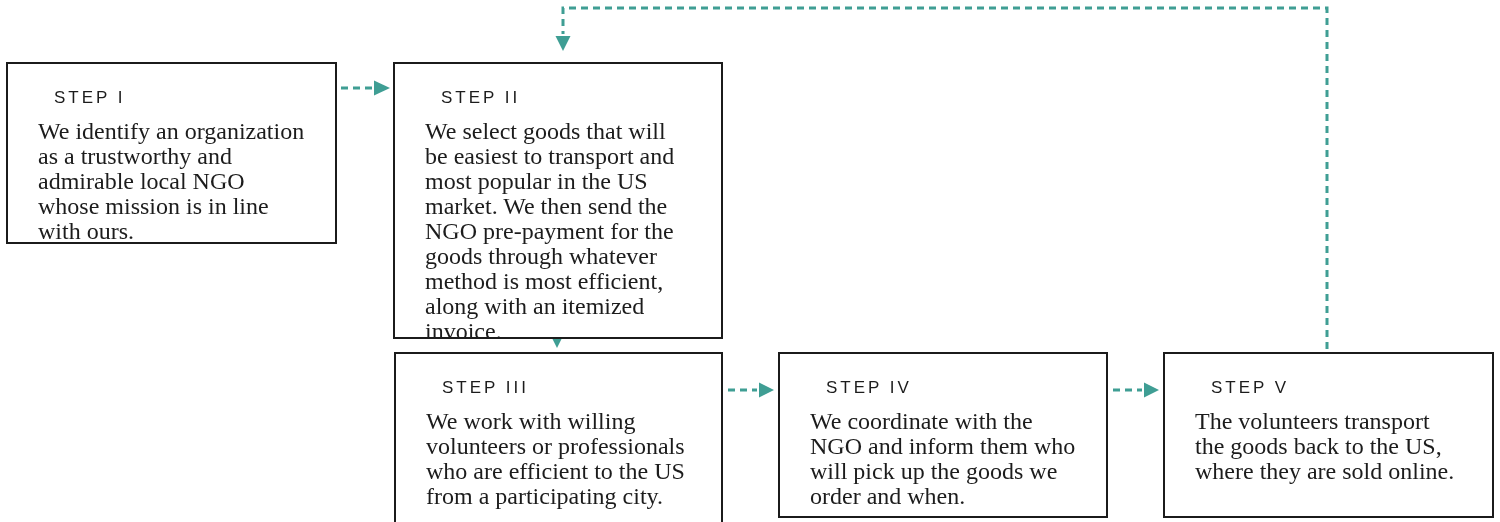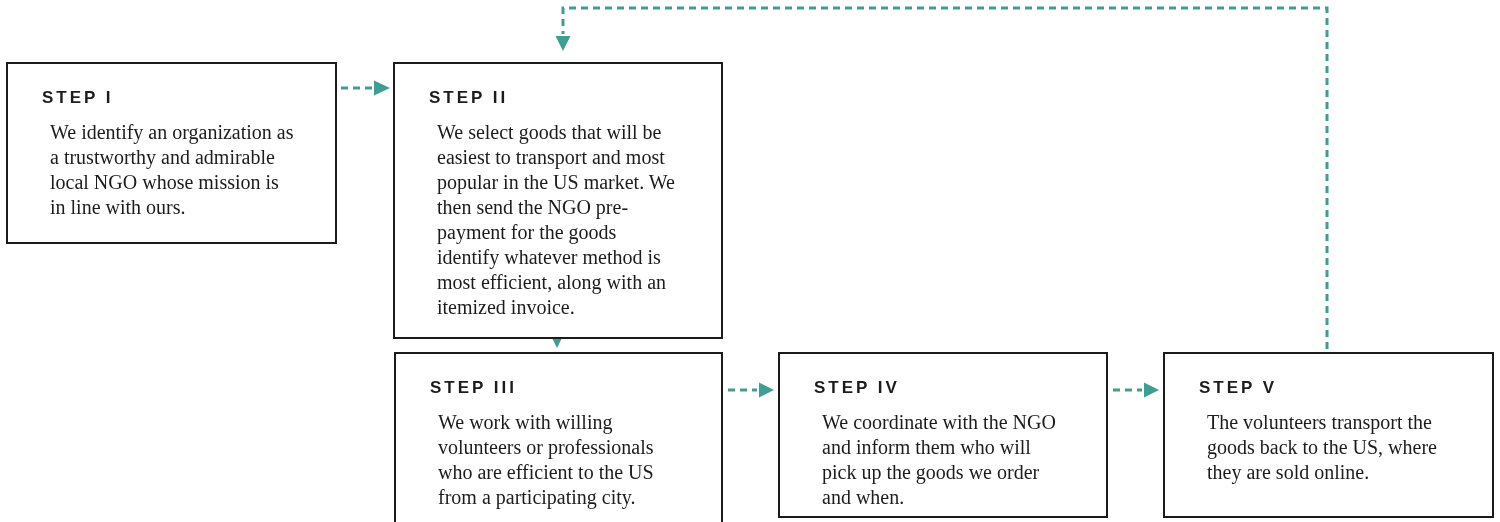--- a/index.html
+++ b/index.html
@@ -32,31 +32,31 @@
     stroke: none;
   }
   .step-box {
     position: absolute;
     box-sizing: border-box;
     background: #ffffff;
     border: 2px solid var(--border, #1b1b1b);
     padding: 24px 28px 0 30px;
   }
   .step-title {
-    margin: 0 0 11px 4px;
+    margin: 0 0 11px 16px;
     font-family: "Liberation Sans", sans-serif;
-    font-weight: 700;
+    font-weight: 400;
     font-size: 17px;
     letter-spacing: 3px;
     color: var(--text, #1c1c1c);
   }
   .step-body {
-    margin: 12px;
+    margin: 0;
     font-family: "Liberation Serif", serif;
-    font-size: 20px;
+    font-size: 24px;
     line-height: 25px;
     color: var(--text, #1c1c1c);
   }
 </style>
 </head>
 <body>
 
 <div class="canvas">
 
   <svg class="connectors" width="1500" height="522" viewBox="0 0 1500 522" xmlns="http://www.w3.org/2000/svg">
@@ -77,21 +77,21 @@
     <polygon class="arrowhead" points="555.5,36 570.5,36 563,51"></polygon>
   </svg>
 
   <section class="step-box" style="left:6px; top:62px; width:331px; height:182px;">
     <h2 class="step-title">STEP I</h2>
     <p class="step-body">We identify an organization as a trustworthy and admirable local NGO whose mission is in line with ours.</p>
   </section>
 
   <section class="step-box" style="left:393px; top:62px; width:330px; height:277px;">
     <h2 class="step-title">STEP II</h2>
-    <p class="step-body">We select goods that will be easiest to transport and most popular in the US market. We then send the NGO pre-payment for the goods identify whatever method is most efficient, along with an itemized invoice.</p>
+    <p class="step-body">We select goods that will be easiest to transport and most popular in the US market. We then send the NGO pre-payment for the goods through whatever method is most efficient, along with an itemized invoice.</p>
   </section>
 
   <section class="step-box" style="left:394px; top:352px; width:329px; height:211px;">
     <h2 class="step-title">STEP III</h2>
     <p class="step-body">We work with willing volunteers or professionals who are efficient to the US from a participating city.</p>
   </section>
 
   <section class="step-box" style="left:778px; top:352px; width:330px; height:166px;">
     <h2 class="step-title">STEP IV</h2>
     <p class="step-body">We coordinate with the NGO and inform them who will pick up the goods we order and when.</p>

